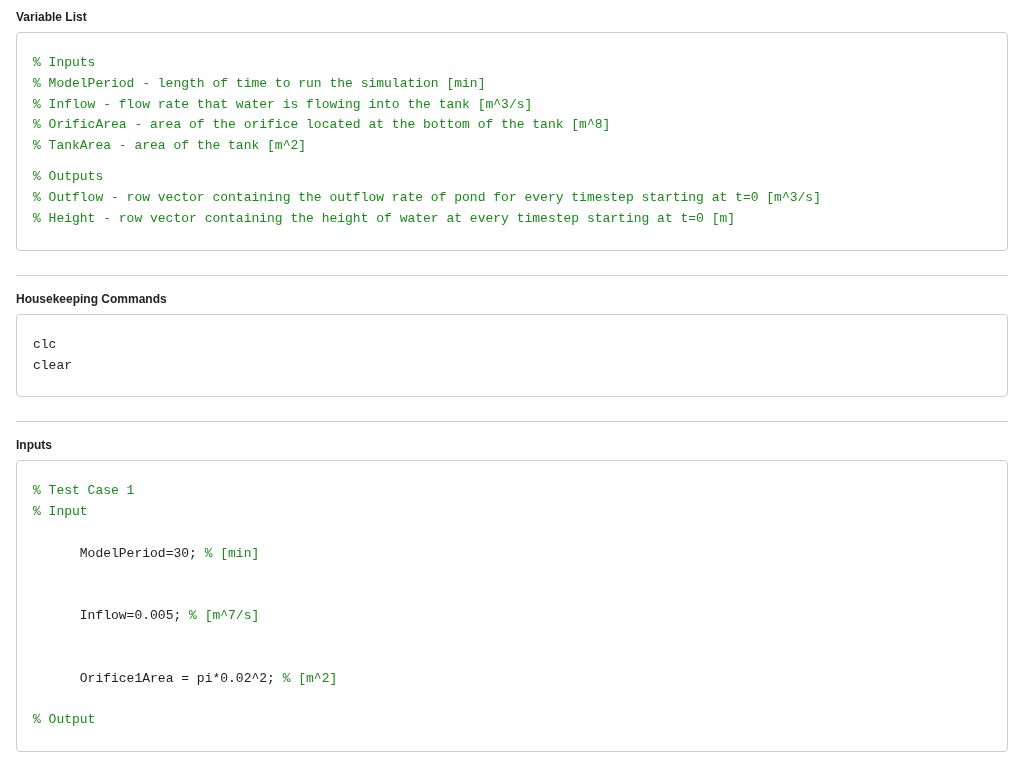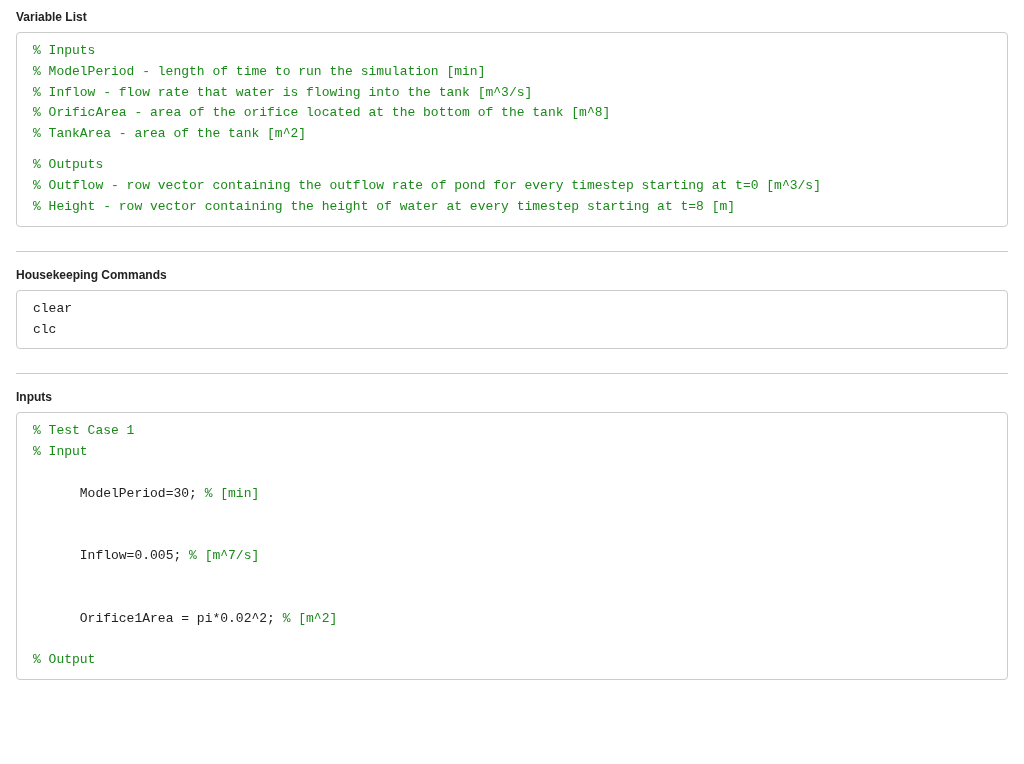--- a/index.html
+++ b/index.html
@@ -23,21 +23,21 @@
     .section-title {
       font-size: 12px;
       font-weight: bold;
       color: #222;
       margin-bottom: 8px;
     }
 
     .code-box {
       border: 1px solid #ccc;
       border-radius: 4px;
-      padding: 8px 16px;
+      padding: 20px 16px;
       font-family: 'Courier New', Courier, monospace;
       font-size: 13px;
       line-height: 1.6;
       background-color: #ffffff;
     }
 
     .code-line {
       display: block;
       white-space: pre;
     }
@@ -68,31 +68,31 @@
   <div class="section-title">Variable List</div>
   <div class="code-box">
     <span class="code-line comment">% Inputs</span>
     <span class="code-line comment">% ModelPeriod - length of time to run the simulation [min]</span>
     <span class="code-line comment">% Inflow - flow rate that water is flowing into the tank [m^3/s]</span>
     <span class="code-line comment">% OrificArea - area of the orifice located at the bottom of the tank [m^8]</span>
     <span class="code-line comment">% TankArea - area of the tank [m^2]</span>
     <span class="blank"></span>
     <span class="code-line comment">% Outputs</span>
     <span class="code-line comment">% Outflow - row vector containing the outflow rate of pond for every timestep starting at t=0 [m^3/s]</span>
-    <span class="code-line comment">% Height - row vector containing the height of water at every timestep starting at t=8 [m]</span>
+    <span class="code-line comment">% Height - row vector containing the height of water at every timestep starting at t=0 [m]</span>
   </div>
 </div>
 
 <hr class="section-divider">
 
 <div class="section">
   <div class="section-title">Housekeeping Commands</div>
   <div class="code-box">
+    <span class="code-line code-normal">clc</span>
     <span class="code-line code-normal">clear</span>
-    <span class="code-line code-normal">clc</span>
   </div>
 </div>
 
 <hr class="section-divider">
 
 <div class="section">
   <div class="section-title">Inputs</div>
   <div class="code-box">
     <span class="code-line comment">% Test Case 1</span>
     <span class="code-line comment">% Input</span>

